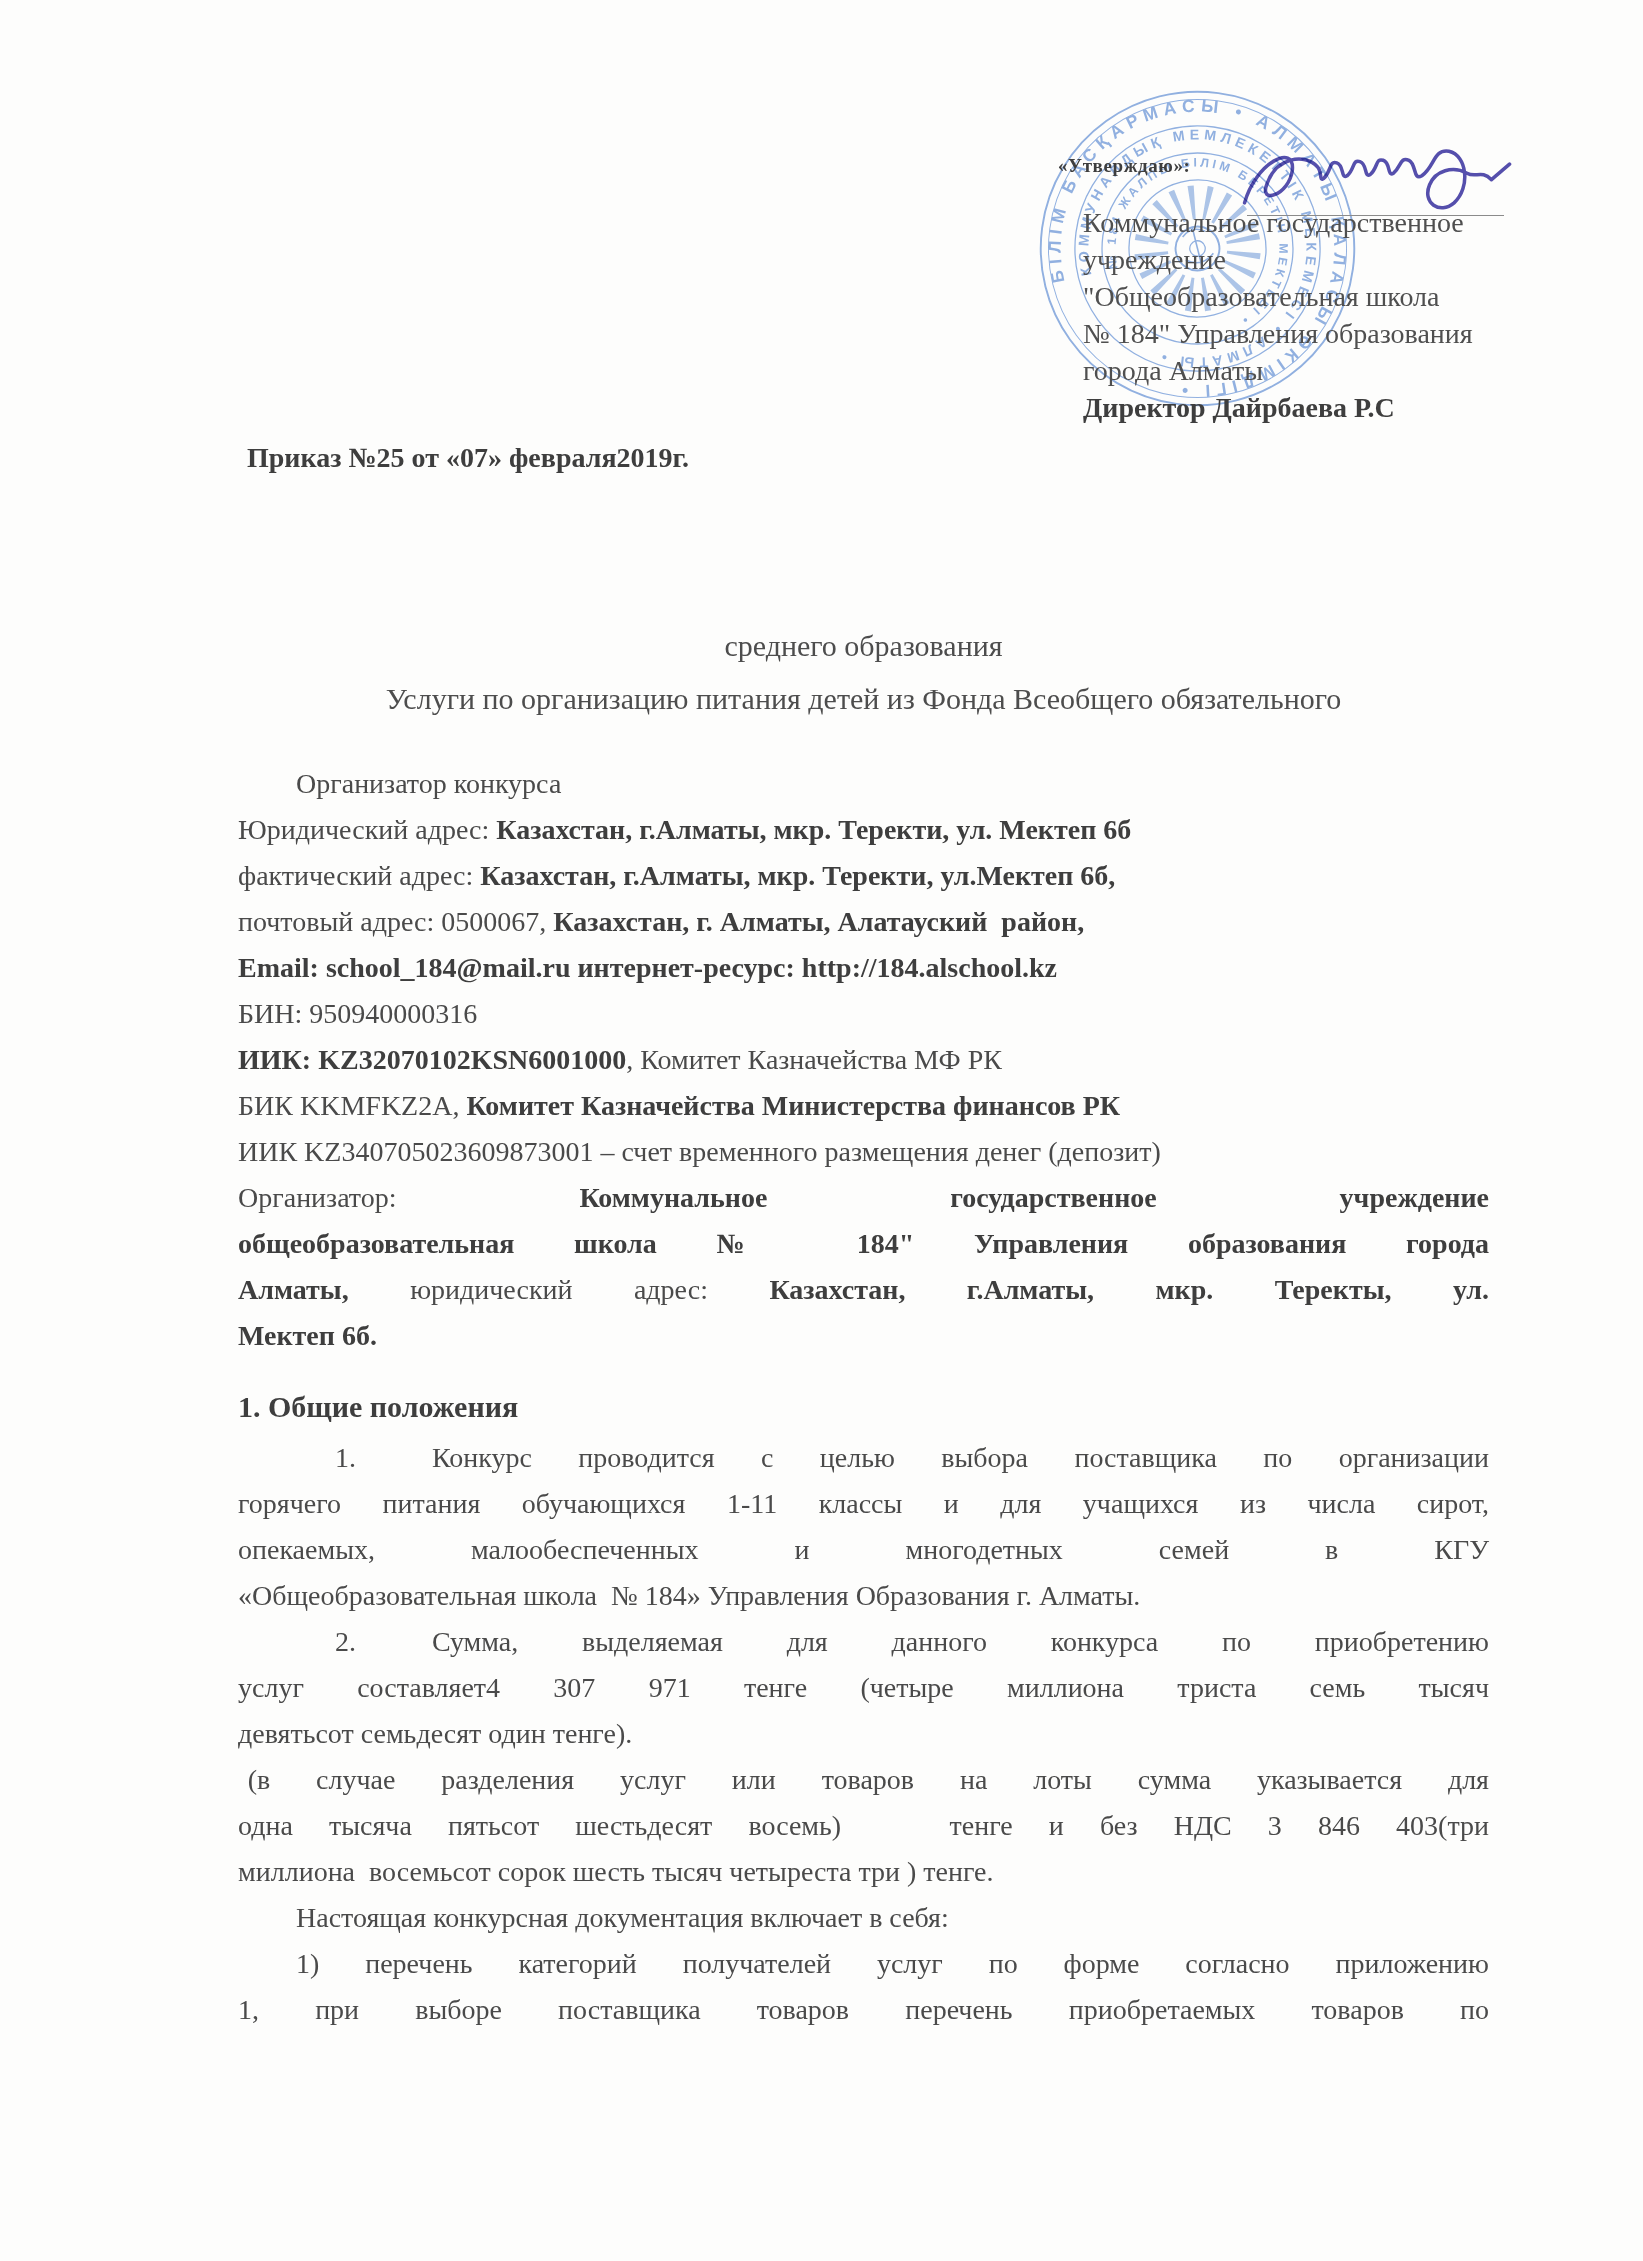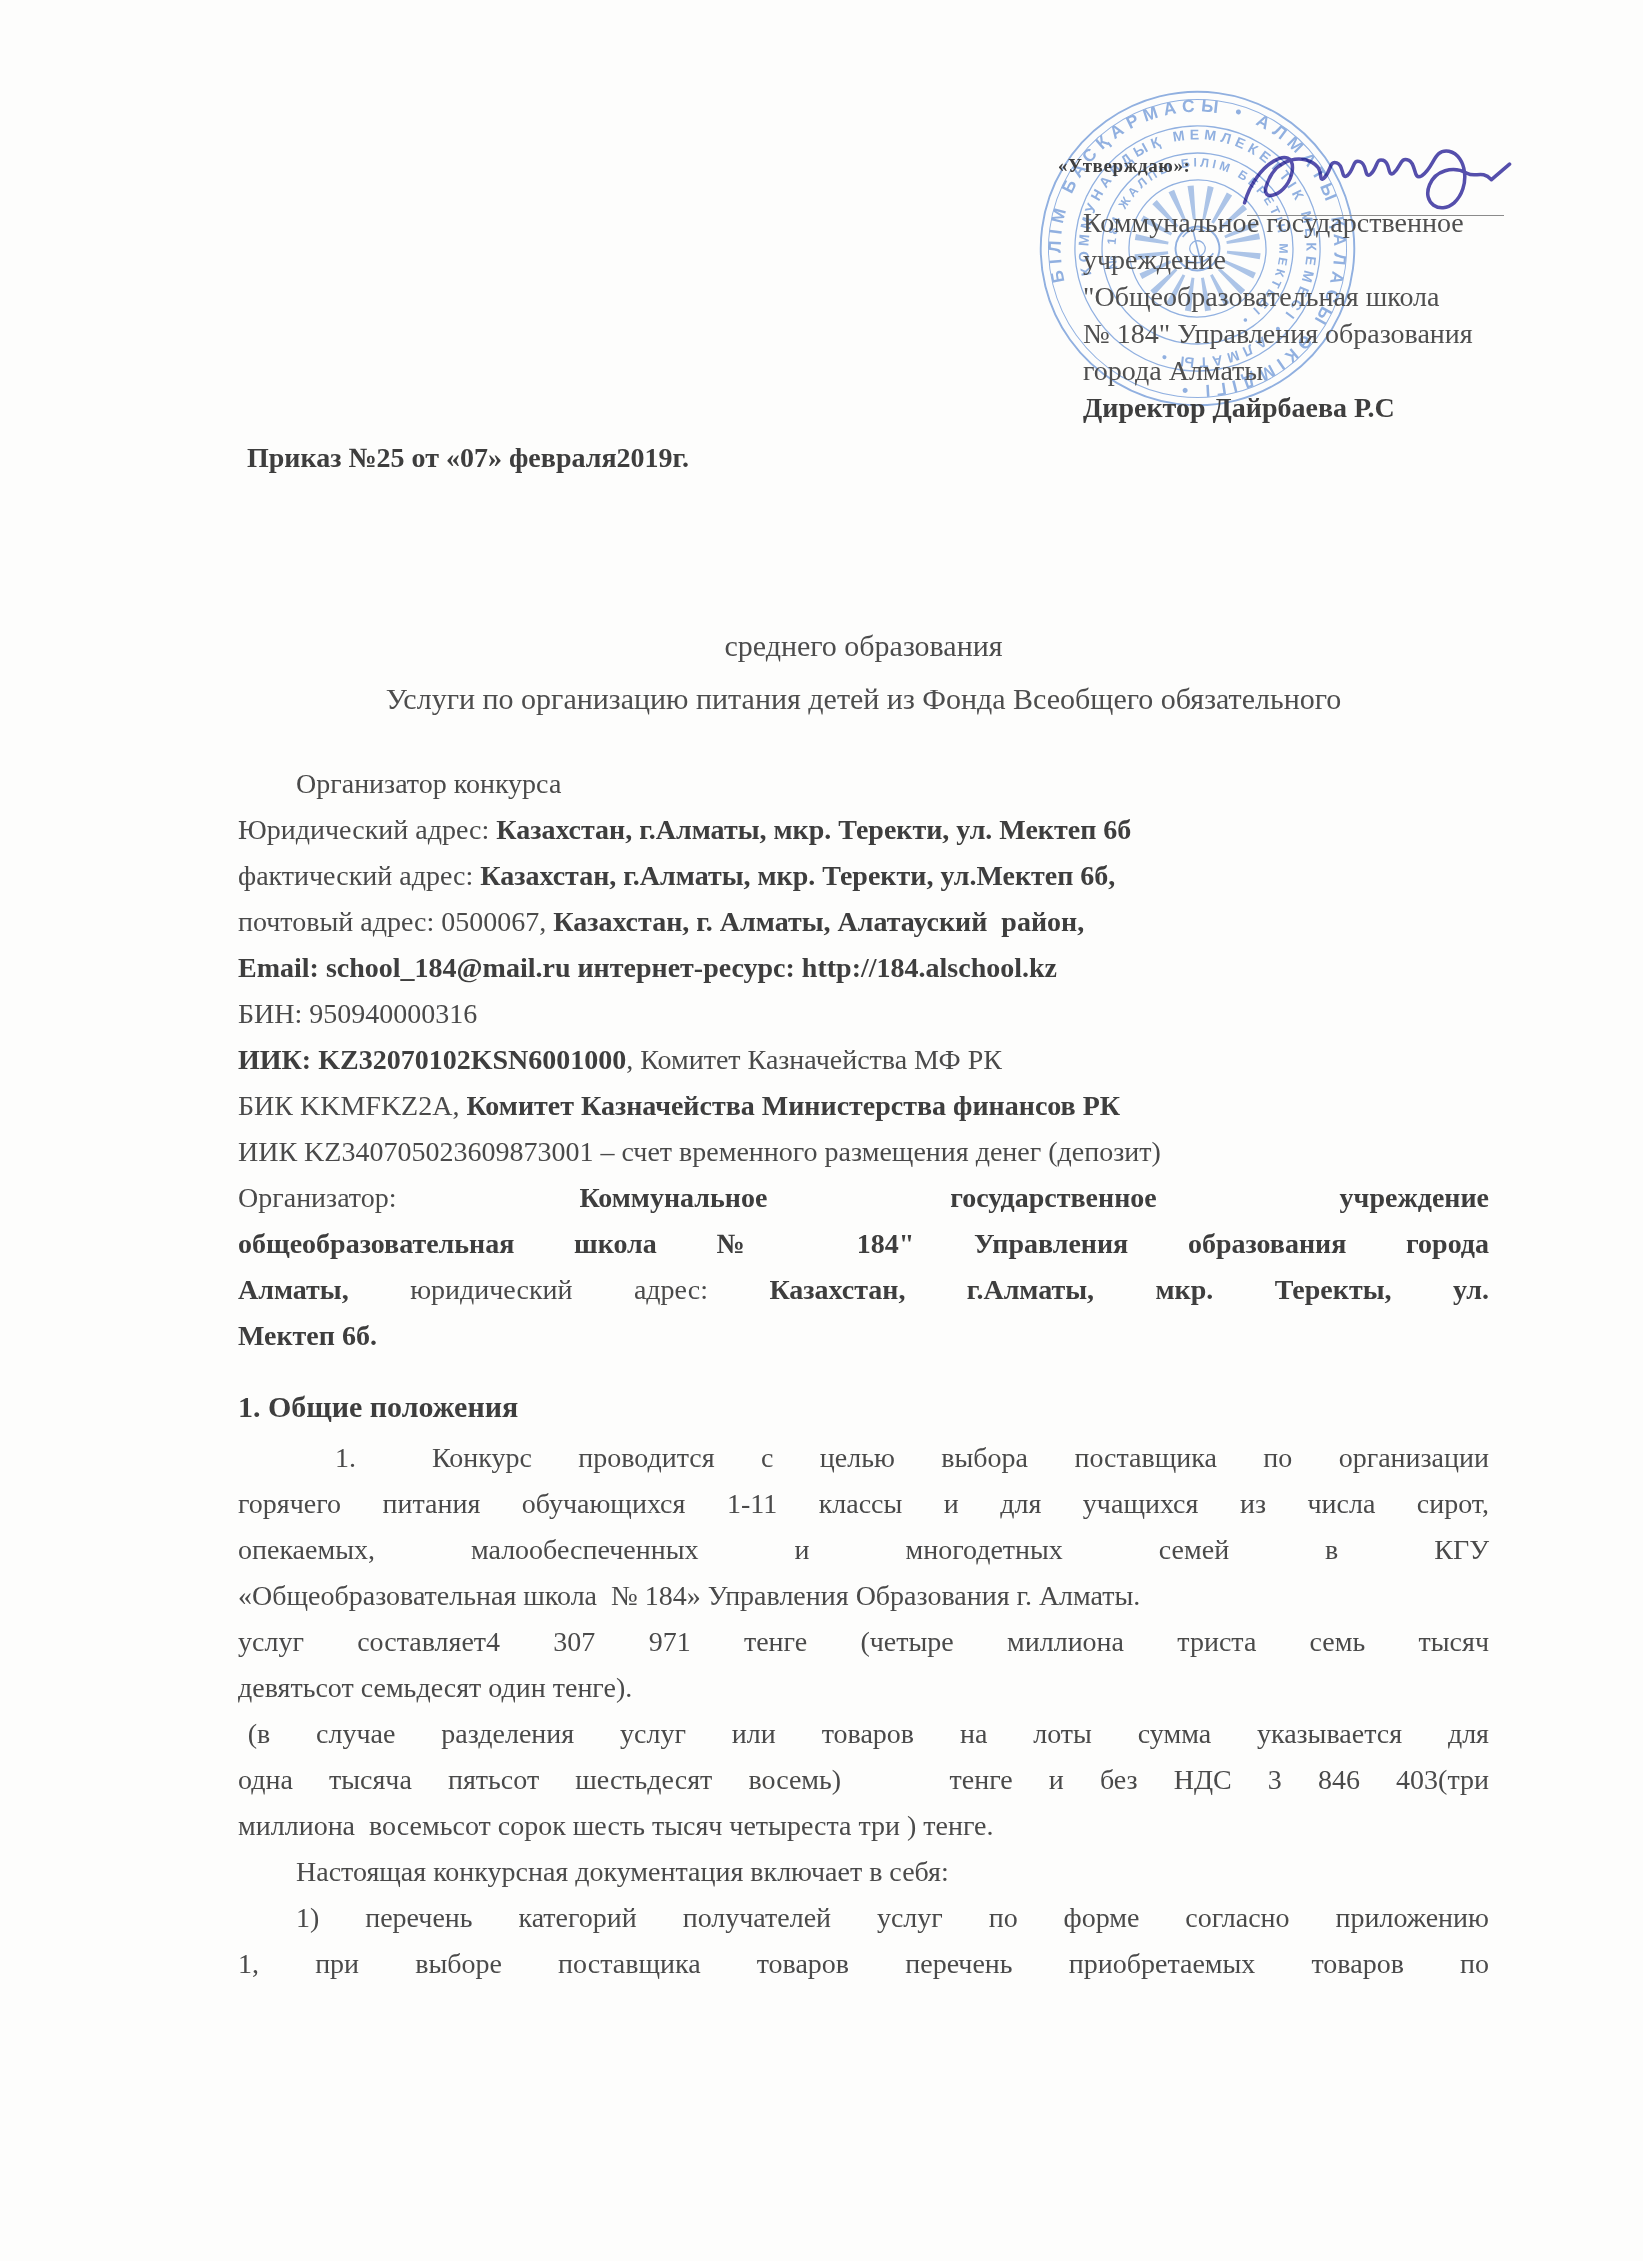--- a/index.html
+++ b/index.html
@@ -105,20 +105,21 @@
       <div class="tline just"><span class="b">Алматы,</span><span> юридический адрес: </span><span class="b">Казахстан, г.Алматы, мкр. Теректы, ул.</span></div>
       <div class="tline"><span class="b">Мектеп 6б.</span></div>
     </div>
 
   <div class="sec-heading b">1. Общие положения</div>
   <div class="sec-body">
       <div class="tline just" style="text-indent: 97px;"><span>1.</span><span class="numgap"></span><span>Конкурс проводится с целью выбора поставщика по организации</span></div>
       <div class="tline just"><span>горячего питания обучающихся 1-11 классы и для учащихся из числа сирот,</span></div>
       <div class="tline just"><span>опекаемых, малообеспеченных и многодетных семей в КГУ</span></div>
       <div class="tline"><span>«Общеобразовательная школа&nbsp; № 184» Управления Образования г. Алматы.</span></div>
+      <div class="tline just" style="text-indent: 97px;"><span>2.</span><span class="numgap"></span><span>Сумма, выделяемая для данного конкурса по приобретению</span></div>
       <div class="tline just"><span>услуг составляет4 307 971 тенге (четыре миллиона триста семь тысяч</span></div>
       <div class="tline"><span>девятьсот семьдесят один тенге).</span></div>
       <div class="tline just" style="text-indent: 9.7px;"><span>(в случае разделения услуг или товаров на лоты сумма указывается для</span></div>
       <div class="tline just"><span>одна тысяча пятьсот шестьдесят восемь)&nbsp;&nbsp; тенге и без НДС 3 846 403(три</span></div>
       <div class="tline"><span>миллиона&nbsp; восемьсот сорок шесть тысяч четыреста три ) тенге.</span></div>
       <div class="tline" style="text-indent: 58px;"><span>Настоящая конкурсная документация включает в себя:</span></div>
       <div class="tline just" style="text-indent: 58px;"><span>1) перечень категорий получателей услуг по форме согласно приложению</span></div>
       <div class="tline just"><span>1, при выборе поставщика товаров перечень приобретаемых товаров по</span></div>
     </div>
 

